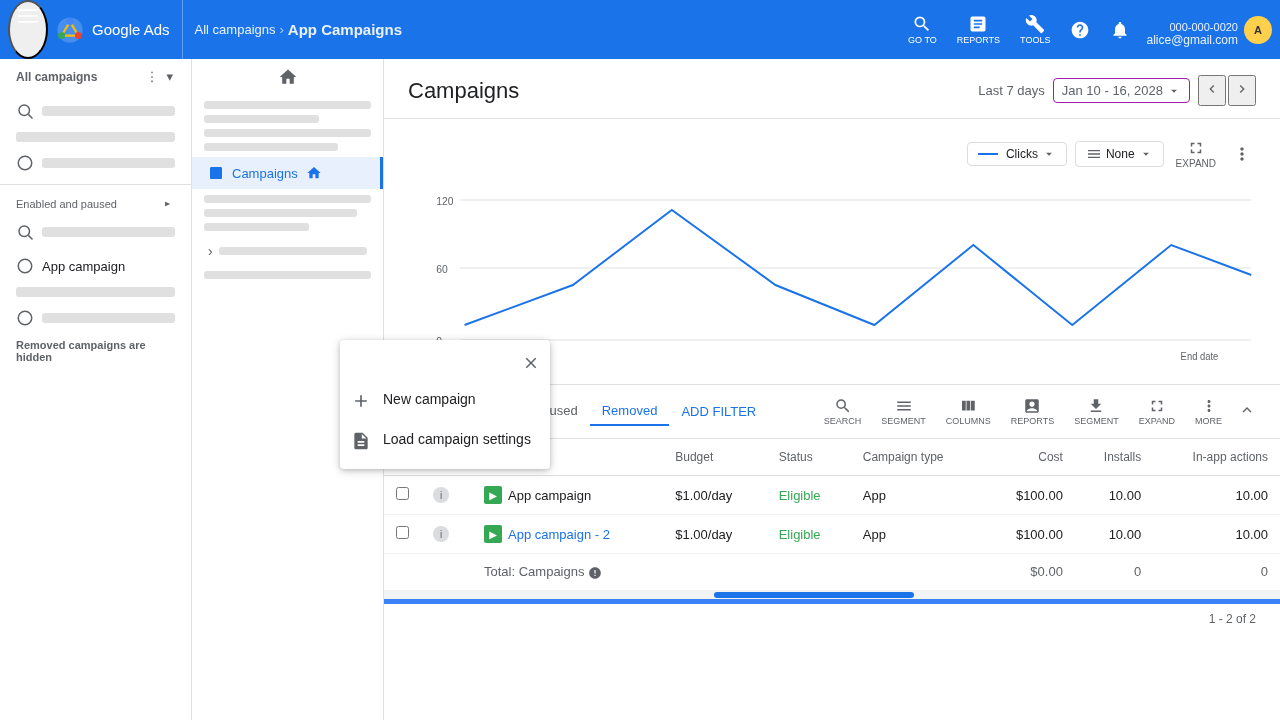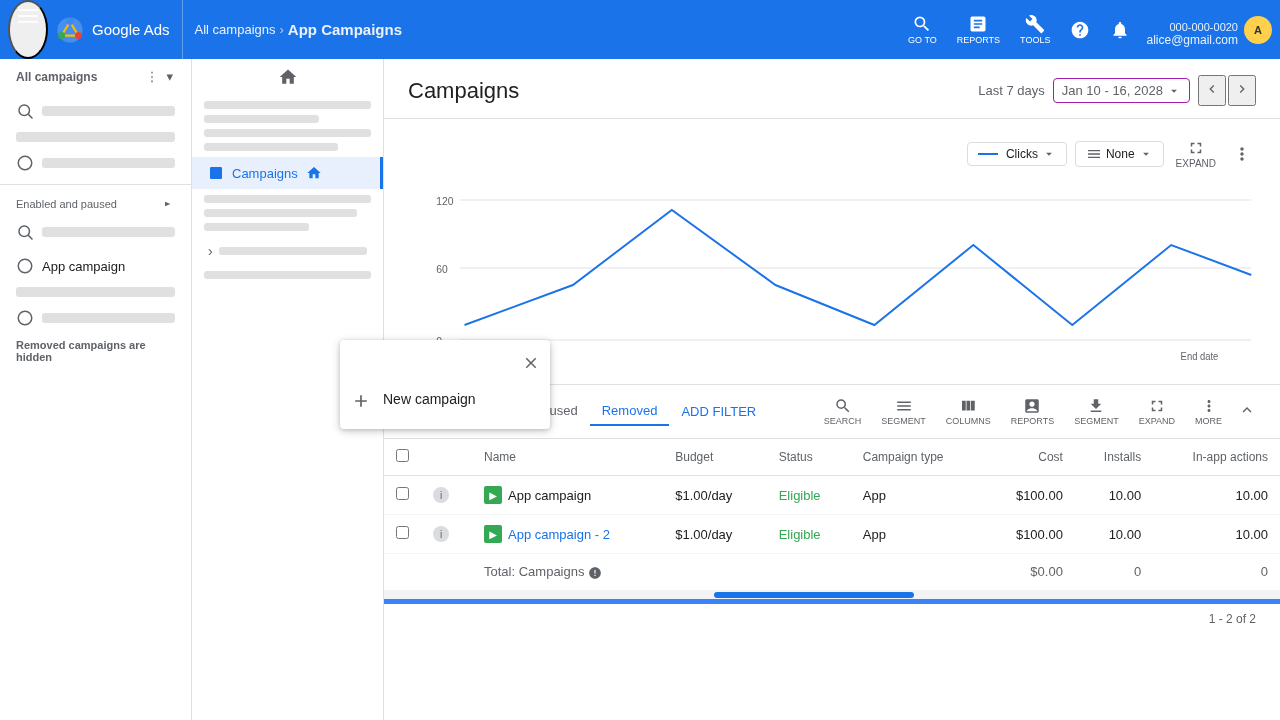--- a/index.html
+++ b/index.html
@@ -487,13 +487,19 @@
           <path d="M19 6.41L17.59 5 12 10.59 6.41 5 5 6.41 10.59 12 5 17.59 6.41 19 12 13.41 17.59 19 19 17.59 13.41 12z"></path>
         </svg>
     </span>
   </div>
   <div class="dropdown-item">
     <svg viewBox="0 0 24 24" fill="#5f6368">
         <path d="M19 13h-6v6h-2v-6H5v-2h6V5h2v6h6v2z"></path>
       </svg>
     <span>New campaign</span>
   </div>
+  <div class="dropdown-item">
+    <svg viewBox="0 0 24 24" fill="#5f6368">
+        <path d="M14 2H6c-1.1 0-2 .9-2 2v16c0 1.1.9 2 2 2h12c1.1 0 2-.9 2-2V8l-6-6zm2 16H8v-2h8v2zm0-4H8v-2h8v2zm-3-5V3.5L18.5 9H13z"></path>
+      </svg>
+    <span>Load campaign settings</span>
+  </div>
 </div>
 
 </body></html>

